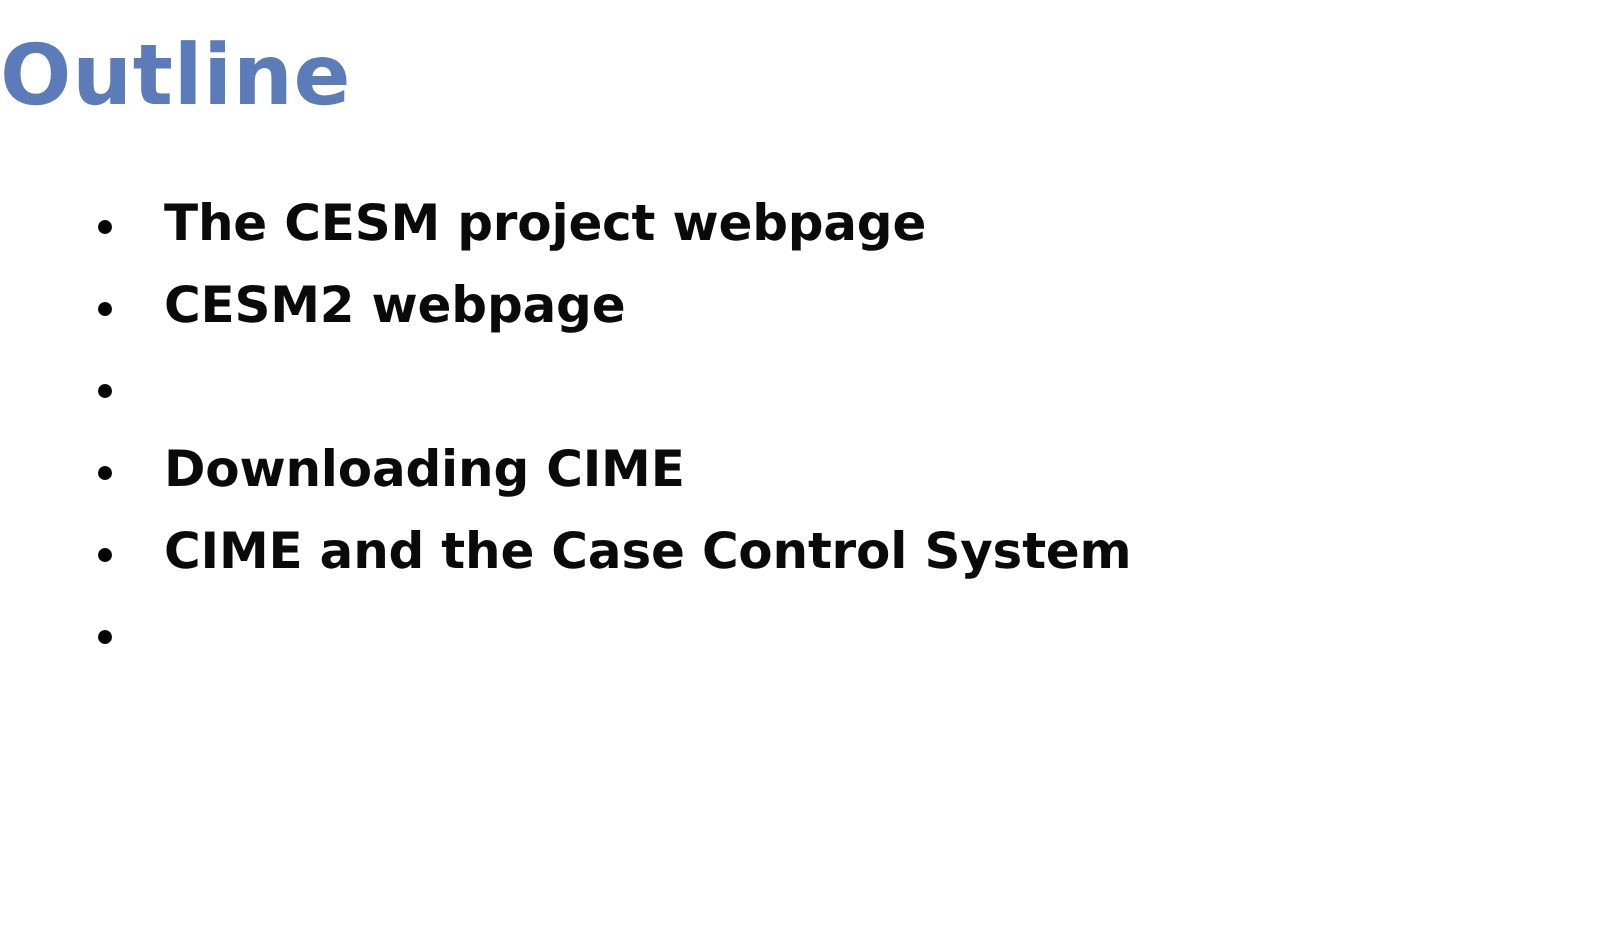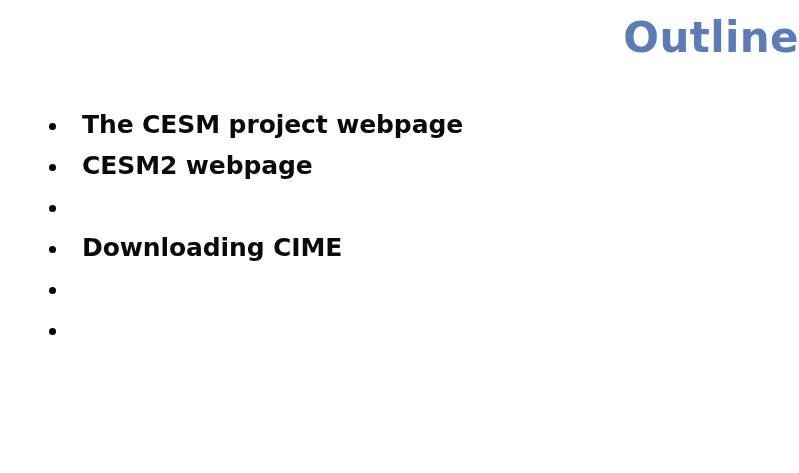--- a/index.html
+++ b/index.html
@@ -22,35 +22,35 @@
     overflow: hidden;
     box-sizing: border-box;
   }
 
   
   #slide-title {
     position: absolute;
     left: 0;
     top: 14px;
     width: 799px;
-    text-align: right;
+    text-align: left;
     font-family: "DejaVu Sans", "Liberation Sans", sans-serif;
     font-size: 42px;
     font-weight: bold;
     line-height: 1.12;
     letter-spacing: 0.4px;
     color: #5b7cb8;
     white-space: nowrap;
   }
 
   
   #bullet-list {
     position: absolute;
     left: 44px;
-    top: 105px;
+    top: 92px;
     width: 720px;
     margin: 0;
     padding: 0;
     list-style: none;
   }
 
   .bullet-row {
     position: relative;
     height: 41px;
     display: flex;
@@ -103,20 +103,21 @@
       <span class="bullet-marker"></span>
     </li>
 
     <li class="bullet-row">
       <span class="bullet-marker"></span>
       <span class="bullet-text">Downloading CIME</span>
     </li>
 
     <li class="bullet-row">
       <span class="bullet-marker"></span>
+      <span class="bullet-text">CIME and the Case Control System</span>
     </li>
 
 
     <li class="bullet-row">
       <span class="bullet-marker"></span>
     </li>
 
   </ul>
 
 </div>

